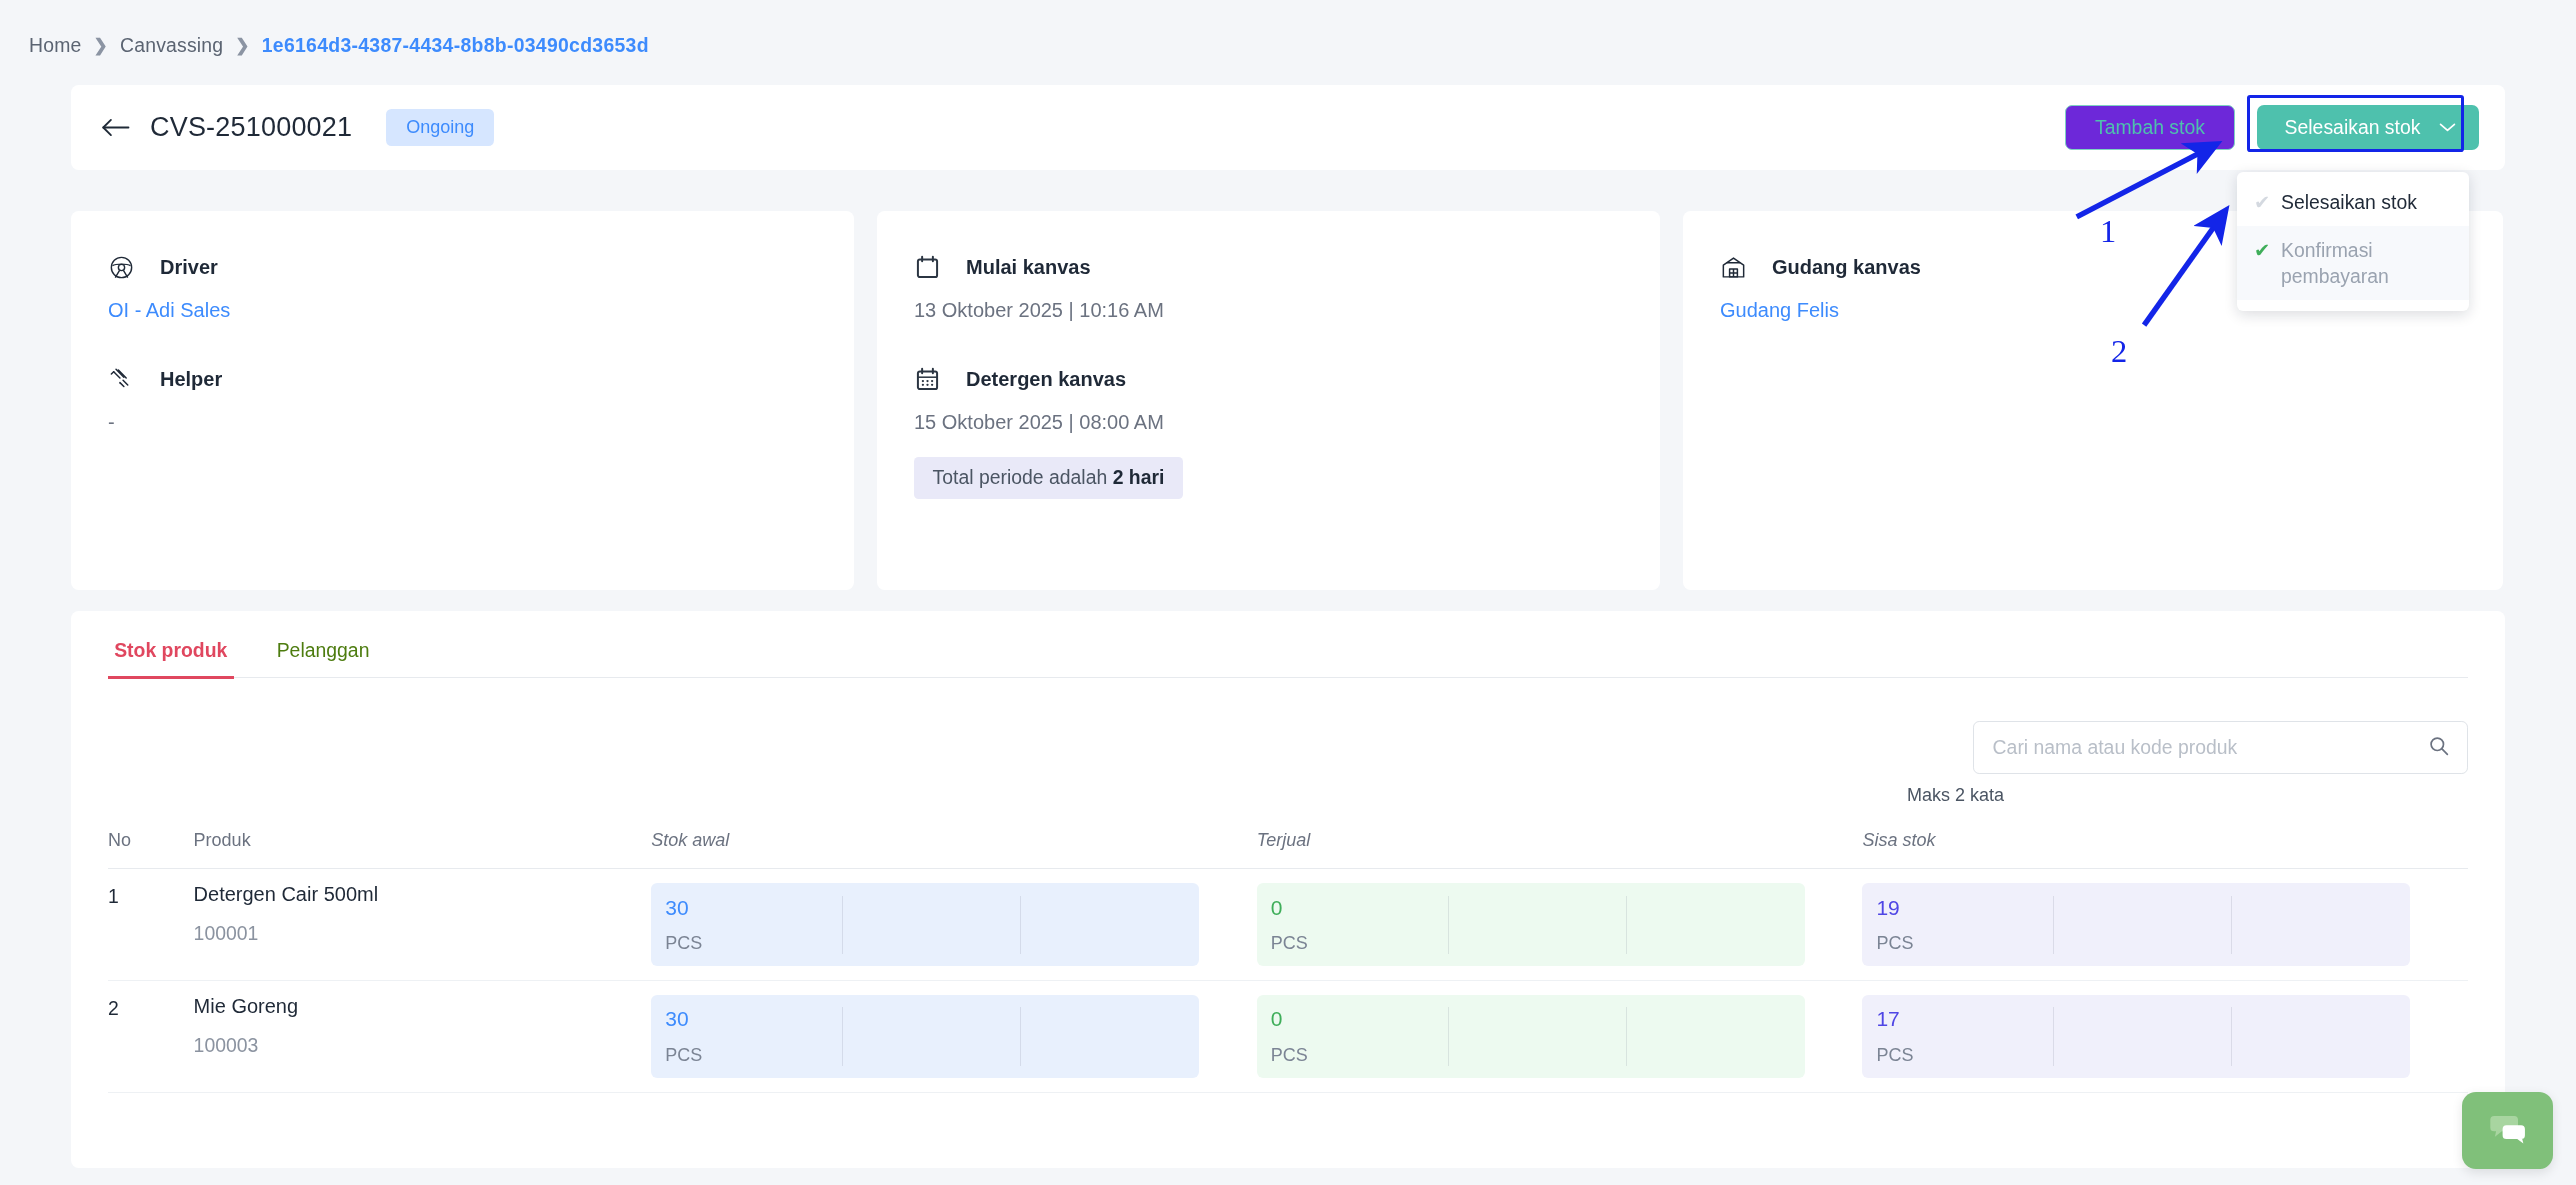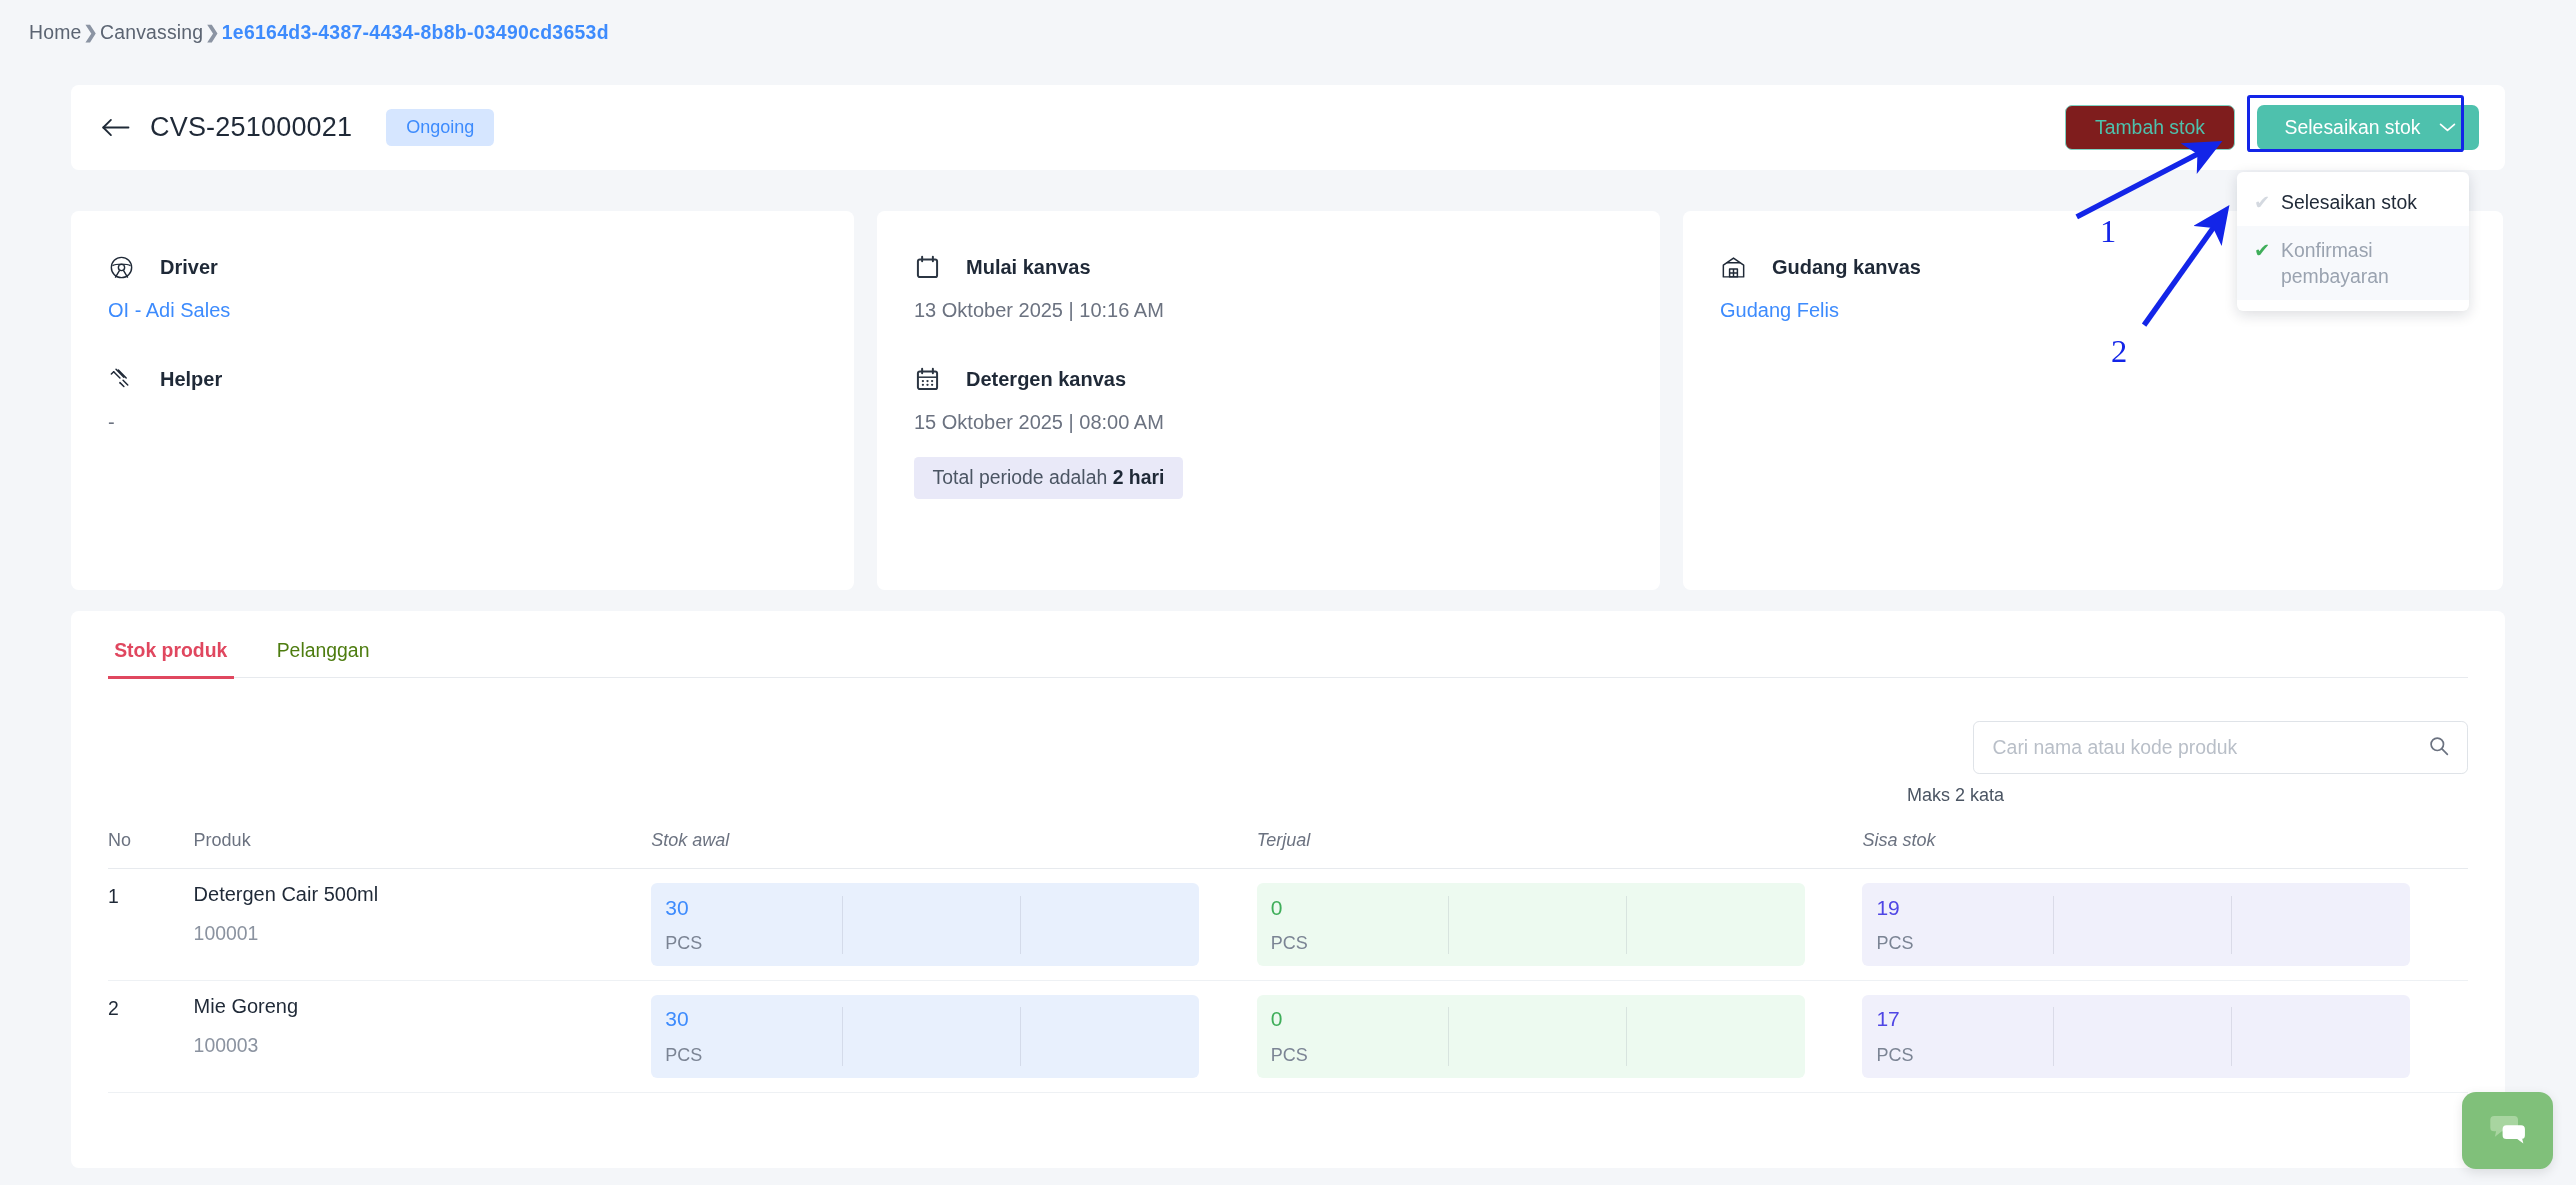--- a/index.html
+++ b/index.html
@@ -6,22 +6,22 @@
   html, body {
     width: 2576px; height: 1186px;
     background: #f4f6f9;
     font-family: "Liberation Sans", sans-serif;
     overflow: hidden;
   }
   .page { position: relative; width: 2576px; height: 1186px; }
 
   
   .breadcrumb {
-    position: absolute; left: 29px; top: 21px;
-    display: flex; align-items: center; gap: 2px;
+    position: absolute; left: 29px; top: 34px;
+    display: flex; align-items: center; gap: 12px;
     font-size: 19.4px; color: #5b6472; letter-spacing: 0.2px;
   }
   .crumb { color: #5b6472; }
   .crumb.link { color: #5b6472; }
   .crumb.current { color: #3d8bfd; font-weight: 600; letter-spacing: 0.3px; }
   .crumb-sep { color: #8b94a3; font-size: 17px; font-weight: 700; }
 
   
   .header-card {
     position: absolute; left: 71px; top: 85px;
@@ -43,21 +43,21 @@
     white-space: nowrap;
   }
   .header-actions { margin-left: auto; display: flex; align-items: center; gap: 21.7px; position: relative; }
   .btn {
     font-size: 19.4px; border-radius: 7px; cursor: pointer;
     display: flex; align-items: center; justify-content: center;
     white-space: nowrap;
   }
   .btn-outline {
     height: 45px; padding: 0 29px;
-    background: #7f1d1d; color: #4ec1ad;
+    background: #6d28d9; color: #4ec1ad;
     border: 1.2px solid #7ed2c2;
   }
   .btn-primary {
     height: 45px; padding: 0 23px 0 28px;
     background: #4ec1ad; color: #ffffff; border: none;
     gap: 18.6px;
   }
   .chev { display: inline-flex; align-items: center; }
 
   

